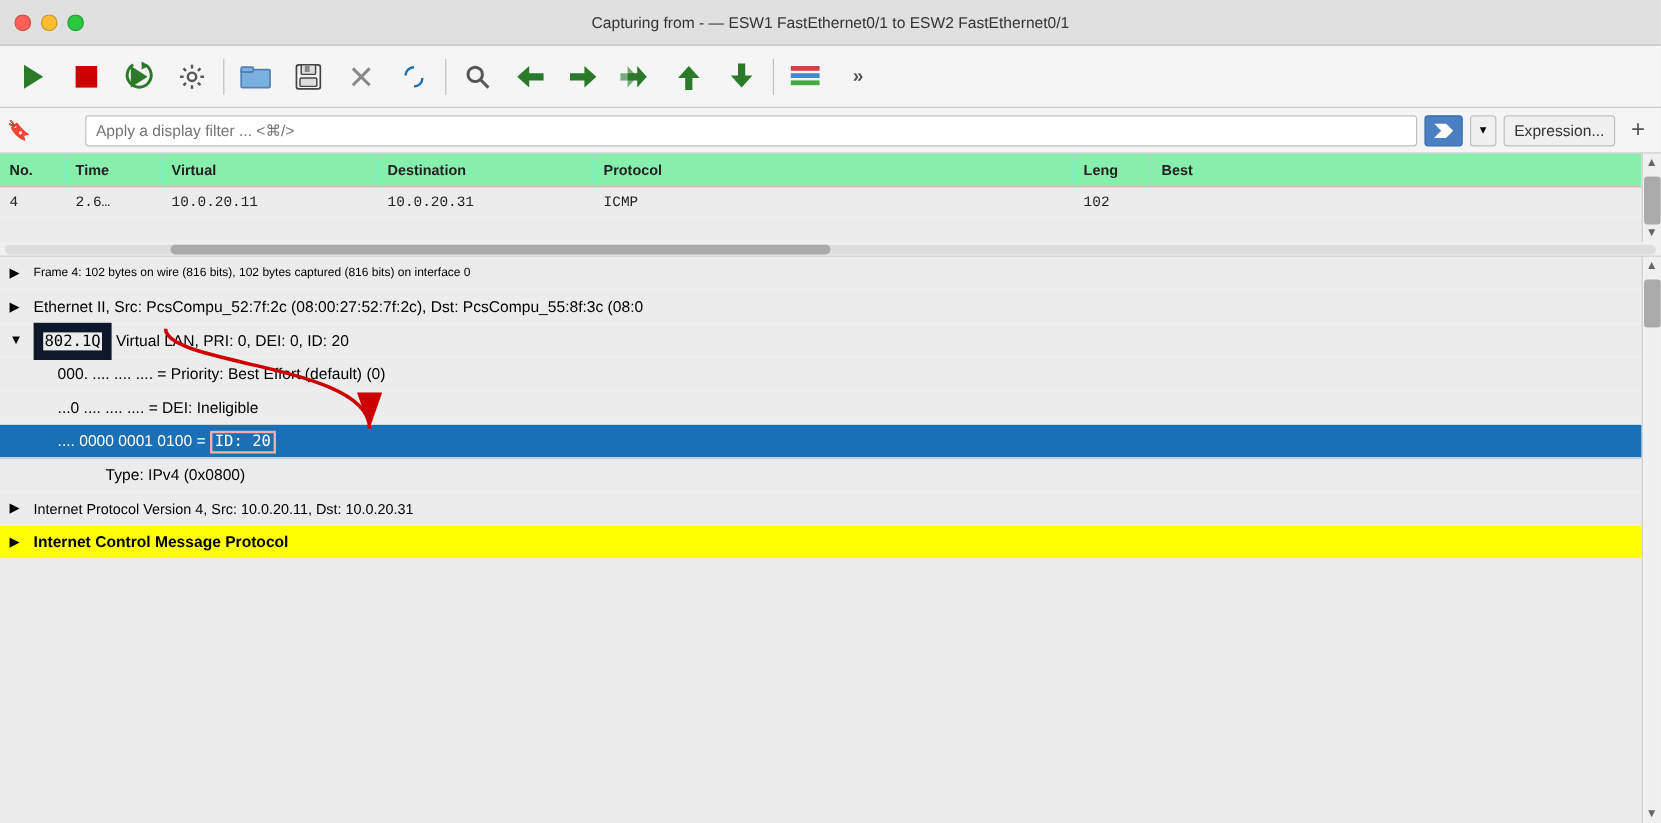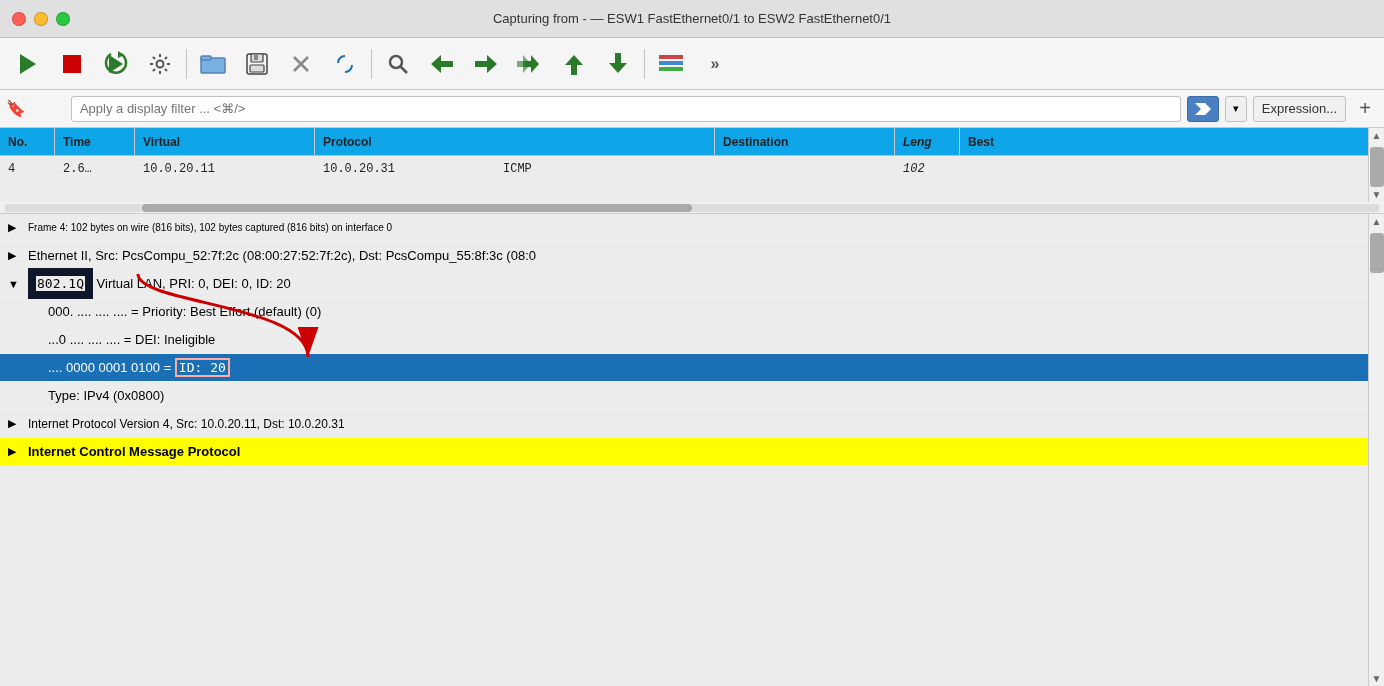--- a/index.html
+++ b/index.html
@@ -128,40 +128,40 @@
     }
     .filter-plus {
       font-size: 20px;
       color: #555;
       cursor: pointer;
       width: 26px; height: 26px;
       display: flex; align-items: center; justify-content: center;
     }
     .packet-list-header {
       display: flex;
-      background: #0ea5e9;
+      background: #86efac;
       border-bottom: 1px solid #c0c0c0;
       height: 28px;
       align-items: center;
     }
     .col-header {
       font-size: 12px;
       font-weight: 600;
       color: #222;
       padding: 0 8px;
       border-right: 1px solid #c8c8c8;
       height: 100%;
       display: flex; align-items: center;
     }
     .col-no { width: 55px; }
     .col-time { width: 80px; }
     .col-source { width: 180px; }
     .col-dest { width: 180px; }
     .col-proto { width: 400px; }
-    .col-len { width: 65px; font-style: italic; }
+    .col-len { width: 65px; }
     .col-info { flex: 1; border-right: none; }
 
     .packet-row {
       display: flex;
       height: 26px;
       align-items: center;
       border-bottom: 1px solid #f0f0f0;
     }
     .col-cell {
       font-size: 12px;
@@ -412,22 +412,22 @@
 
 <div class="main-content">
 
   <div class="packet-list-section">
     <div class="packet-list-inner">
 
       <div class="packet-list-header">
         <div class="col-header col-no">No.</div>
         <div class="col-header col-time">Time</div>
         <div class="col-header col-source">Virtual</div>
+        <div class="col-header col-dest">Destination</div>
         <div class="col-header col-proto">Protocol</div>
-        <div class="col-header col-dest">Destination</div>
         <div class="col-header col-len">Leng</div>
         <div class="col-header col-info">Best</div>
       </div>
 
       <div class="packet-row">
         <div class="col-cell col-no">4</div>
         <div class="col-cell col-time">2.6…</div>
         <div class="col-cell col-source">10.0.20.11</div>
         <div class="col-cell col-dest">10.0.20.31</div>
         <div class="col-cell col-proto">ICMP</div>
@@ -481,21 +481,21 @@
       <div class="detail-row indent-1" style="background:#1a6fb5; color:white;">
         <span class="expand-arrow"></span>
         <span style="font-size:13px;">
           .... 0000 0001 0100 = 
           <span style="display:inline;border:2px solid #ffaaaa;padding:0 2px;font-family:Menlo,monospace;color:white;text-align:center;">ID: 20</span>
         </span>
       </div>
 
       <div class="detail-row indent-1">
         <span class="expand-arrow"></span>
-        <span style="font-size:13px;">Type: IPv4 (0x0800)</span>
+        <span style="font-size:13px;margin-left:40px;">Type: IPv4 (0x0800)</span>
       </div>
 
       <div class="detail-row">
         <span class="expand-arrow">▶</span>
         <span style="font-size:12px;">Internet Protocol Version 4, Src: 10.0.20.11, Dst: 10.0.20.31</span>
       </div>
 
       <div class="detail-row" style="background:#ffff00;">
         <span class="expand-arrow">▶</span>
         <span style="font-size:13px; font-weight:bold;">Internet Control Message Protocol</span>

